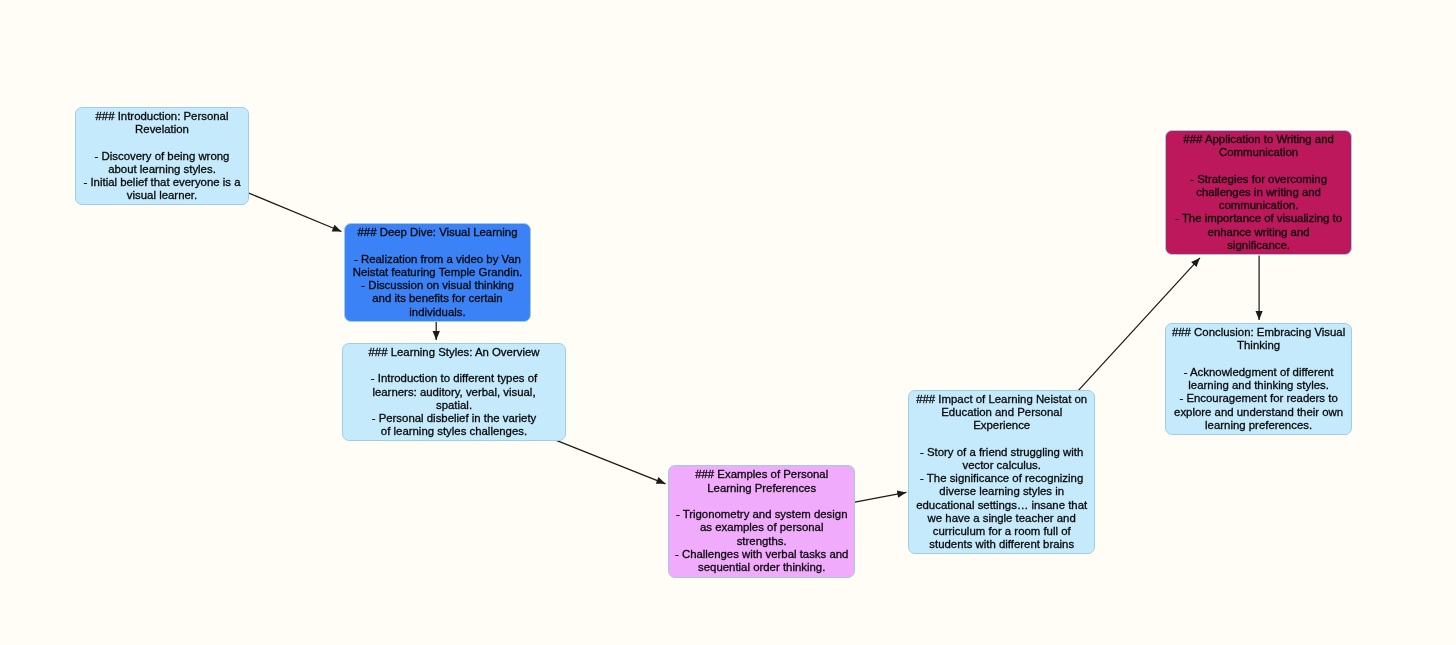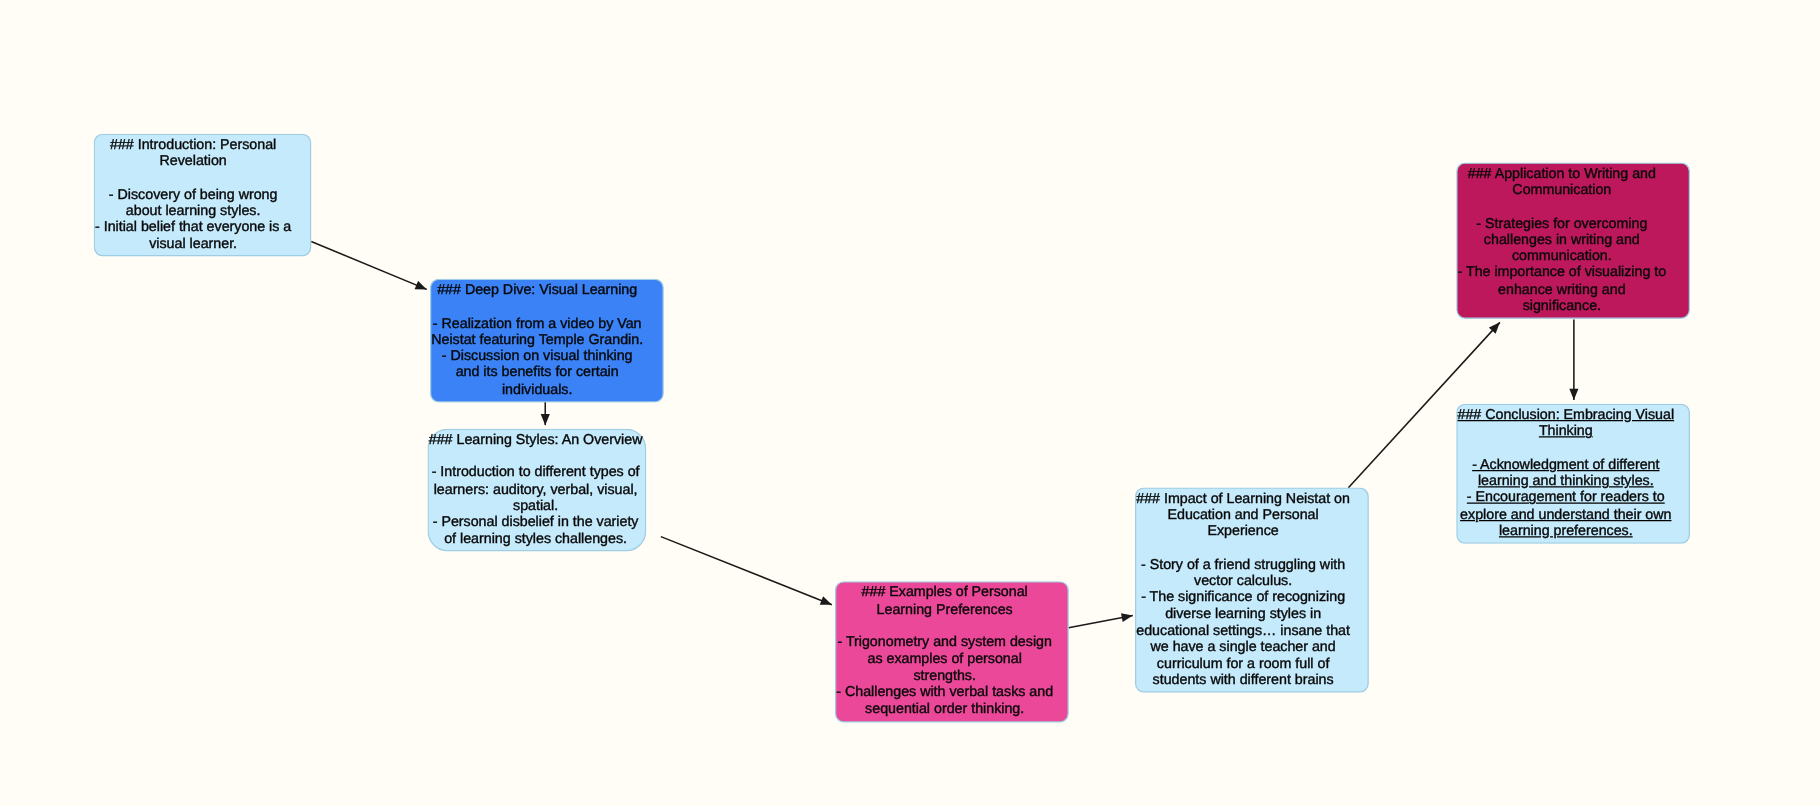--- a/index.html
+++ b/index.html
@@ -12,21 +12,21 @@
   #canvas{position:relative;width:1456px;height:645px;}
   svg#edges{position:absolute;left:0;top:0;width:1456px;height:645px;overflow:visible;}
   .node{
     position:absolute;
     box-sizing:border-box;
     background:#c5eafc;
     border:1px solid #9ecde4;
     border-radius:7px;
     display:flex;
     align-items:center;
-    justify-content:flex-start;
+    justify-content:center;
     will-change:transform;
   }
   .node .txt{
     text-align:center;
     font-size:11.4px;
     line-height:13.25px;
     color:#080808;
     -webkit-text-stroke:0.3px #080808;
     -webkit-font-smoothing:antialiased;
   }
@@ -68,32 +68,32 @@
       <div class="txt">
         <span class="ln">### Deep Dive: Visual Learning</span>
         <span class="ln blank"></span>
         <span class="ln">- Realization from a video by Van</span>
         <span class="ln">Neistat featuring Temple Grandin.</span>
         <span class="ln">- Discussion on visual thinking</span>
         <span class="ln">and its benefits for certain</span>
         <span class="ln">individuals.</span>
       </div>
     </div>
-    <div class="node" style="left: 341.5px; top: 343px; width: 175px; height: 98.3px; background: rgb(197, 234, 252); border-color: rgb(158, 205, 228); border-radius: 16px;">
+    <div class="node" style="left: 341.5px; top: 343px; width: 224px; height: 98.3px; background: rgb(197, 234, 252); border-color: rgb(158, 205, 228);">
       <div class="txt">
         <span class="ln">### Learning Styles: An Overview</span>
         <span class="ln blank"></span>
         <span class="ln">- Introduction to different types of</span>
         <span class="ln">learners: auditory, verbal, visual,</span>
         <span class="ln">spatial.</span>
         <span class="ln">- Personal disbelief in the variety</span>
         <span class="ln">of learning styles challenges.</span>
       </div>
     </div>
-    <div class="node" style="left: 667.6px; top: 465.1px; width: 187.4px; height: 112.5px; background: #ec4899; border-color: rgb(158, 205, 228);">
+    <div class="node" style="left: 667.6px; top: 465.1px; width: 187.4px; height: 112.5px; background: #f0abfc; border-color: rgb(158, 205, 228);">
       <div class="txt">
         <span class="ln">### Examples of Personal</span>
         <span class="ln">Learning Preferences</span>
         <span class="ln blank"></span>
         <span class="ln">- Trigonometry and system design</span>
         <span class="ln">as examples of personal</span>
         <span class="ln">strengths.</span>
         <span class="ln">- Challenges with verbal tasks and</span>
         <span class="ln">sequential order thinking.</span>
       </div>
@@ -120,21 +120,21 @@
         <span class="ln">Communication</span>
         <span class="ln blank"></span>
         <span class="ln">- Strategies for overcoming</span>
         <span class="ln">challenges in writing and</span>
         <span class="ln">communication.</span>
         <span class="ln">- The importance of visualizing to</span>
         <span class="ln">enhance writing and</span>
         <span class="ln">significance.</span>
       </div>
     </div>
-    <div class="node" style="left: 1165.4px; top: 323.4px; width: 187.2px; height: 112px; background: rgb(197, 234, 252); border-color: rgb(158, 205, 228); text-decoration: underline;">
+    <div class="node" style="left: 1165.4px; top: 323.4px; width: 187.2px; height: 112px; background: rgb(197, 234, 252); border-color: rgb(158, 205, 228);">
       <div class="txt">
         <span class="ln">### Conclusion: Embracing Visual</span>
         <span class="ln">Thinking</span>
         <span class="ln blank"></span>
         <span class="ln">- Acknowledgment of different</span>
         <span class="ln">learning and thinking styles.</span>
         <span class="ln">- Encouragement for readers to</span>
         <span class="ln">explore and understand their own</span>
         <span class="ln">learning preferences.</span>
       </div>

